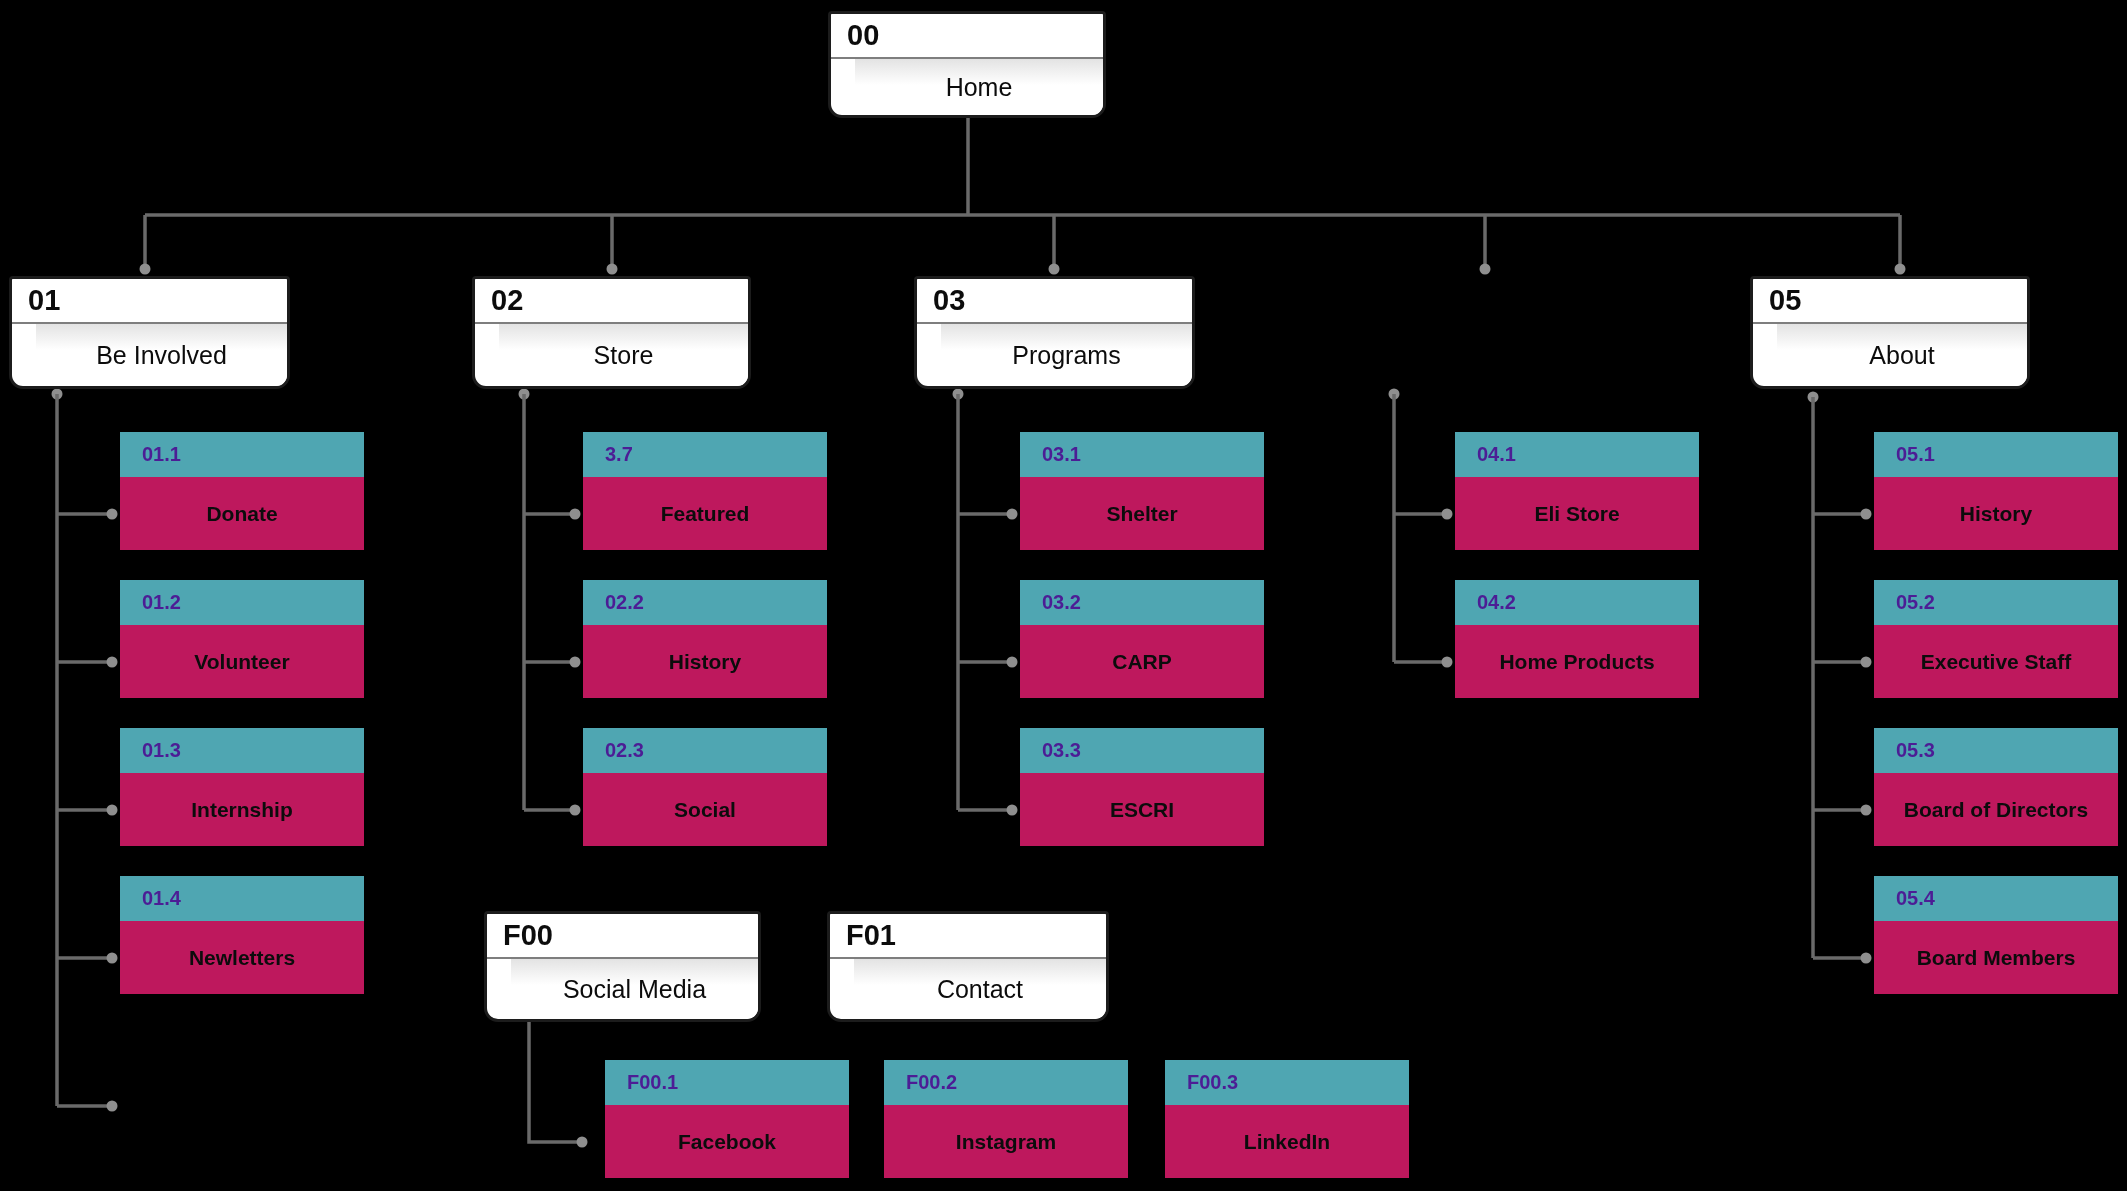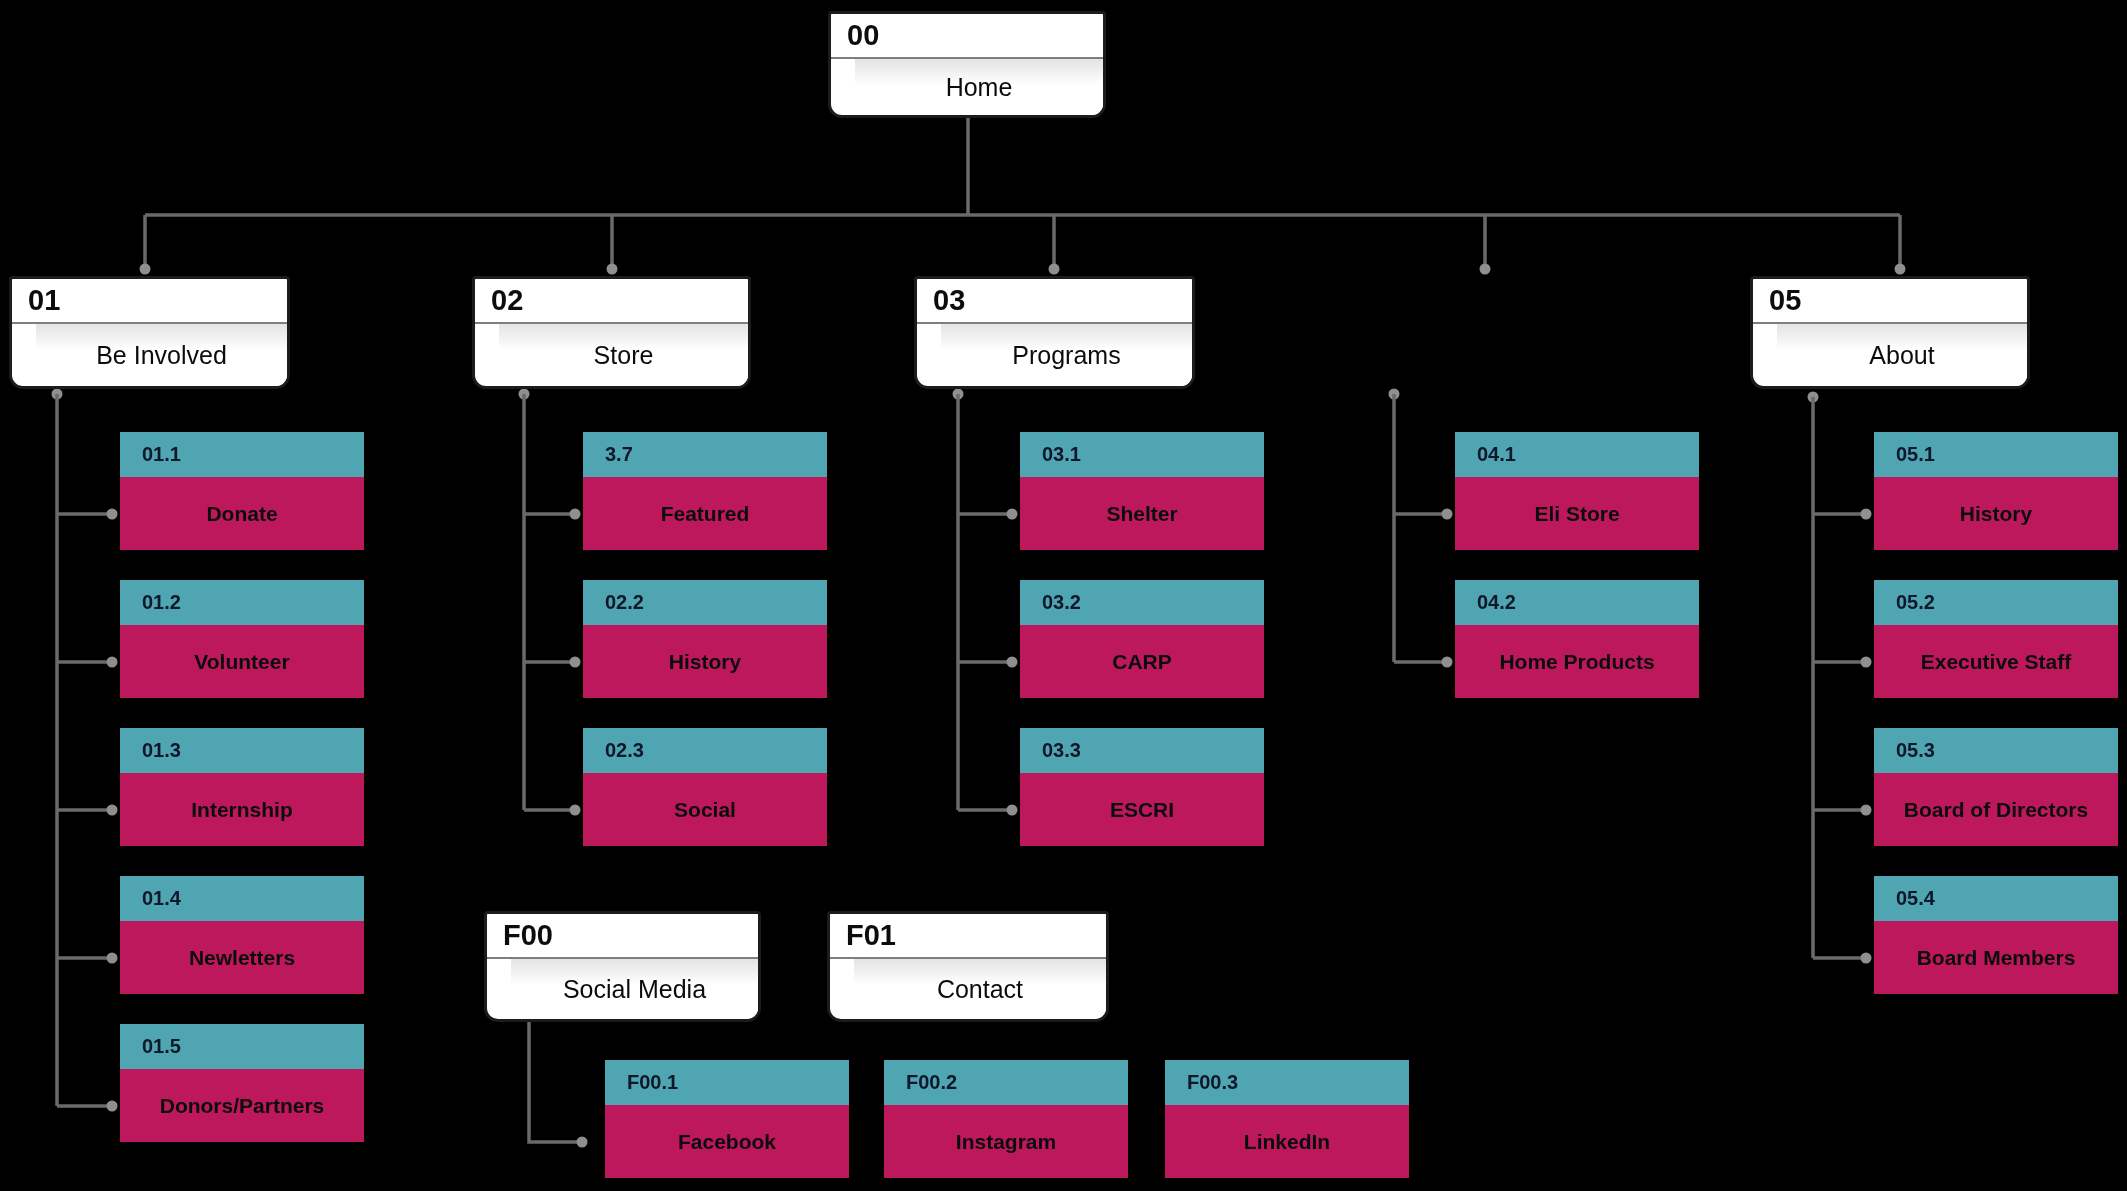--- a/index.html
+++ b/index.html
@@ -30,21 +30,21 @@
     margin-left:24px;
   }
 
   
   .kid {
     position:absolute; width:244px; height:118px;
     display:flex; flex-direction:column;
   }
   .kid-head {
     height:45px; flex:0 0 45px; background:#4fa6b2; display:flex; align-items:center;
-    padding-left:22px; font-size:20px; font-weight:bold; color:#0f172a;
+    padding-left:22px; font-size:20px; font-weight:bold; color:#4c1d95;
   }
   .kid-body {
     flex:1; background:#be185d; display:flex; align-items:center; justify-content:center;
     font-size:21px; font-weight:bold; color:#0c0c0c;
   }
 </style>
 </head>
 <body>
 
 <div class="canvas">
@@ -140,24 +140,20 @@
     <div class="kid-body">Volunteer</div>
   </div>
   <div class="kid" style="left:120px;top:728px">
     <div class="kid-head">01.3</div>
     <div class="kid-body">Internship</div>
   </div>
   <div class="kid" style="left:120px;top:876px">
     <div class="kid-head">01.4</div>
     <div class="kid-body">Newletters</div>
   </div>
-  <div class="kid" style="left:120px;top:1024px">
-    <div class="kid-head">01.5</div>
-    <div class="kid-body">Donors/Partners</div>
-  </div>
 
   <div class="kid" style="left:583px;top:432px">
     <div class="kid-head">3.7</div>
     <div class="kid-body">Featured</div>
   </div>
   <div class="kid" style="left:583px;top:580px">
     <div class="kid-head">02.2</div>
     <div class="kid-body">History</div>
   </div>
   <div class="kid" style="left:583px;top:728px">

